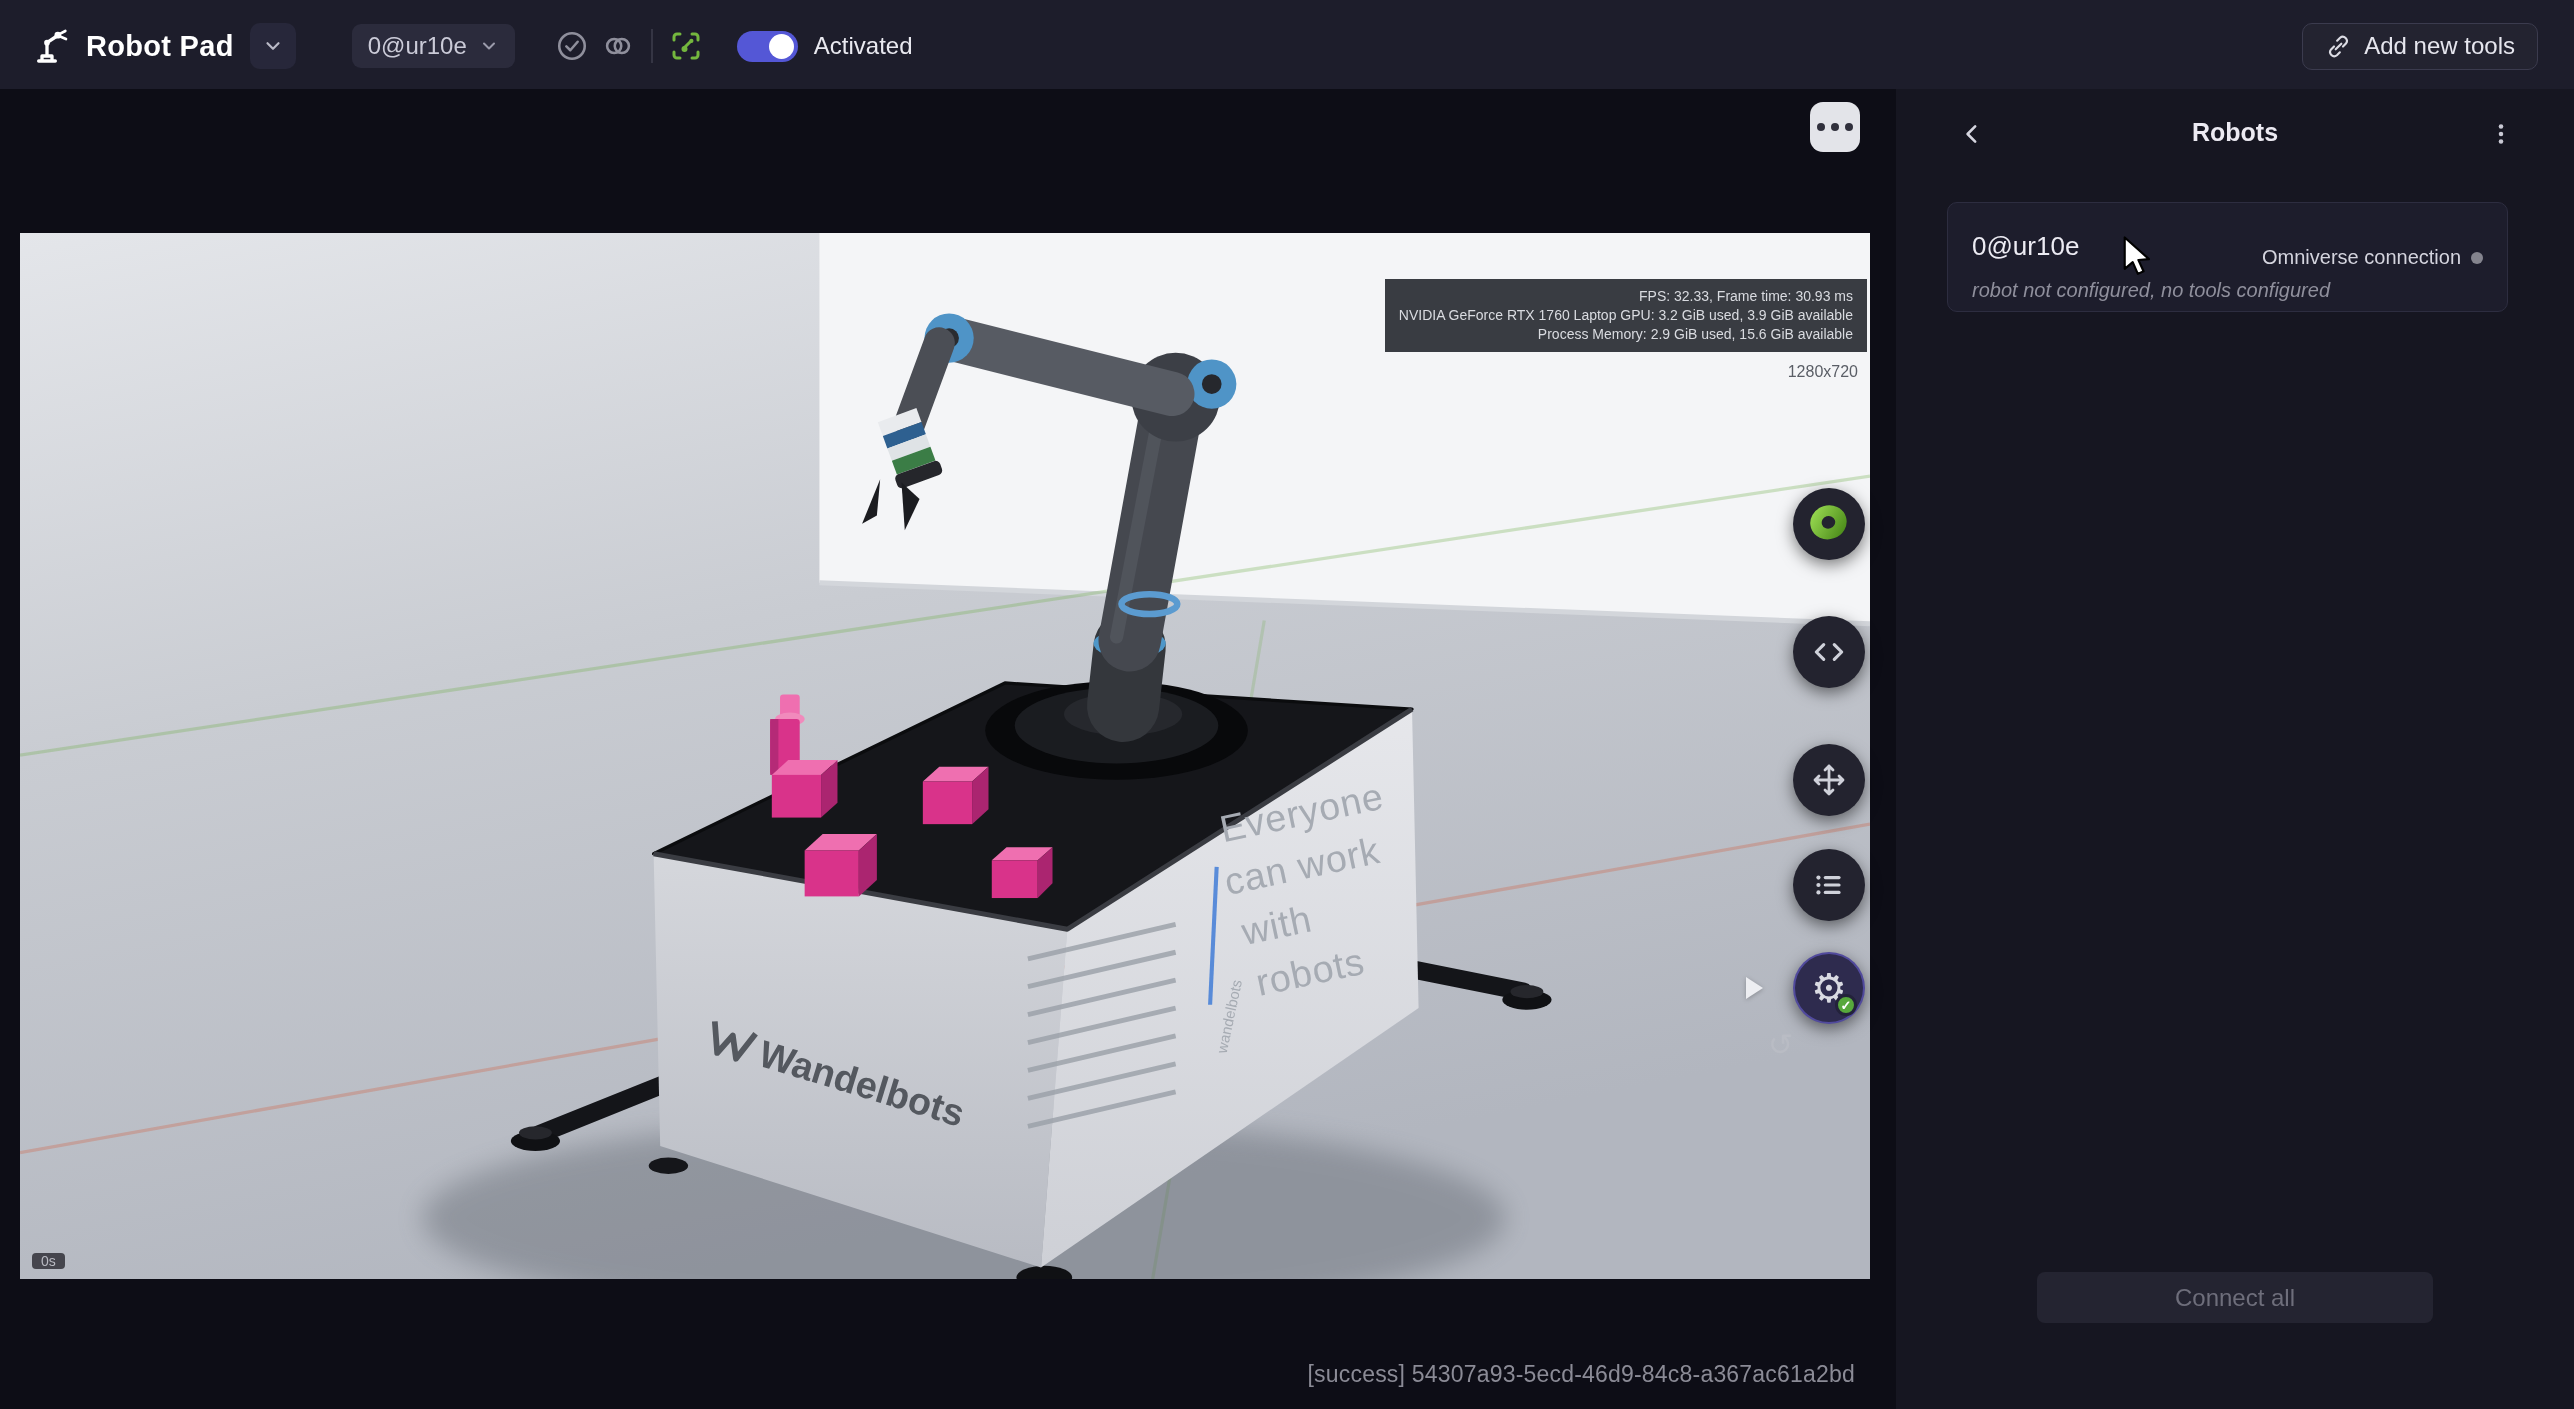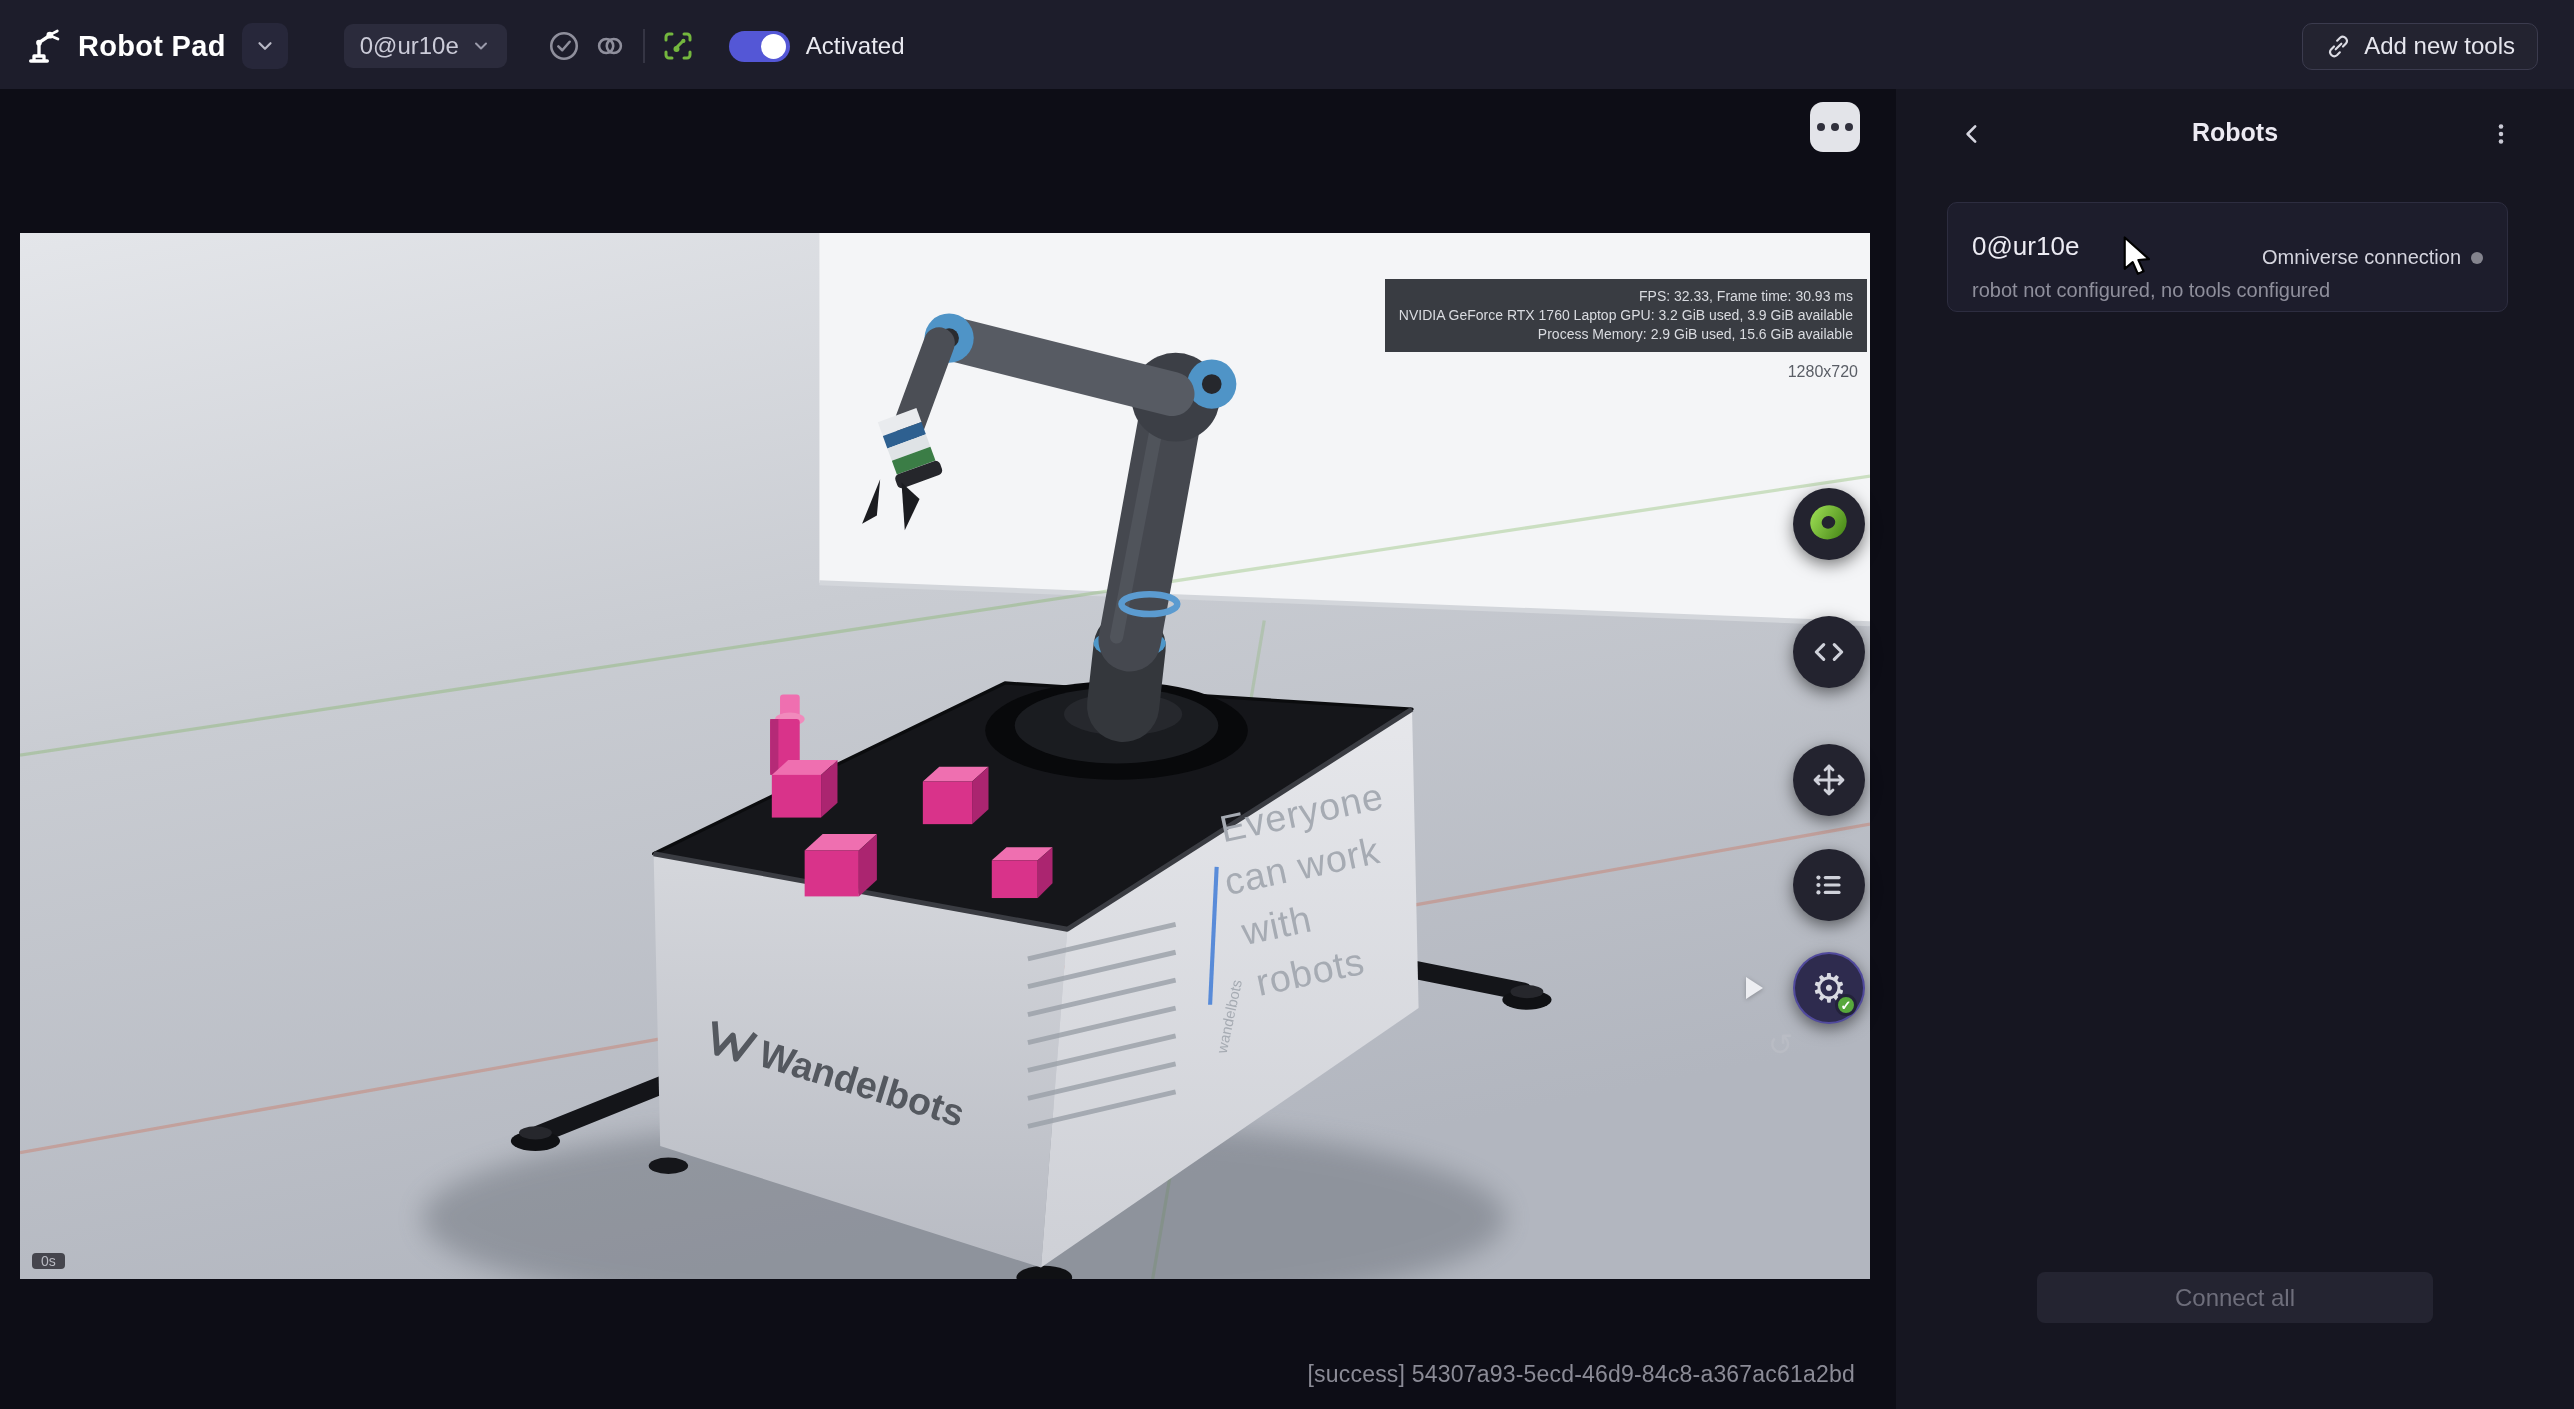--- a/index.html
+++ b/index.html
@@ -5,21 +5,21 @@
   * { box-sizing: border-box; }
   html,body { margin:0; padding:0; background:#0a0a12; }
   .app {
     position:relative; width:2574px; height:1409px; overflow:hidden;
     background:#0d0d16; font-family:"Liberation Sans", sans-serif;
   }
   
   .topbar {
     position:absolute; top:0; left:0; width:2574px; height:92px;
     background:#1d1d2b; display:flex; align-items:center;
-    justify-content:space-between; padding:0 36px 0 24px;
+    justify-content:space-between; padding:0 36px 0 32px;
   }
   .tb-left { display:flex; align-items:center; }
   .logo { display:flex; align-items:center; }
   .app-name { color:#ffffff; font-size:29px; font-weight:bold; margin-left:14px; letter-spacing:.3px; }
   .chev-btn {
     margin-left:16px; width:46px; height:46px; border-radius:10px;
     background:#27273a; border:none; display:flex; align-items:center; justify-content:center; cursor:pointer;
   }
   .device-pill {
     margin-left:56px; height:44px; padding:0 16px; border-radius:9px;
@@ -87,21 +87,21 @@
   .kebab-btn { position:absolute; right:52px; top:24px; width:42px; height:42px; background:none; border:none; cursor:pointer; display:flex; align-items:center; justify-content:center; }
   .robot-card {
     position:absolute; left:51px; top:113px; width:561px; height:110px;
     background:#1d1d2c; border:1px solid #2d2d40; border-radius:10px;
     padding:20px 24px; cursor:pointer;
   }
   .card-row { display:flex; justify-content:space-between; align-items:center; }
   .card-name { color:#ecebf3; font-size:26px; }
   .card-conn { display:flex; align-items:center; gap:10px; color:#d4d4de; font-size:20px;margin-top:23px; }
   .conn-dot { width:12px; height:12px; border-radius:50%; background:#84848e; flex:none; }
-  .card-sub { margin-top:10px; color:#8f8f9c; font-size:20px; }
+  .card-sub { margin-top:10px; color:#8f8f9c; font-size:20px;font-style:italic; }
   .connect-all {
     position:absolute; left:50%; transform:translateX(-50%); top:1183px;
     width:396px; height:51px; border-radius:8px; background:#242431; border:none;
     color:#6e6e7b; font-size:24px; cursor:pointer; font-family:inherit;
   }
   .cursor { position:absolute; left:2122px; top:236px; z-index:60; pointer-events:none; }
 </style>
 </head>
 <body>
 

